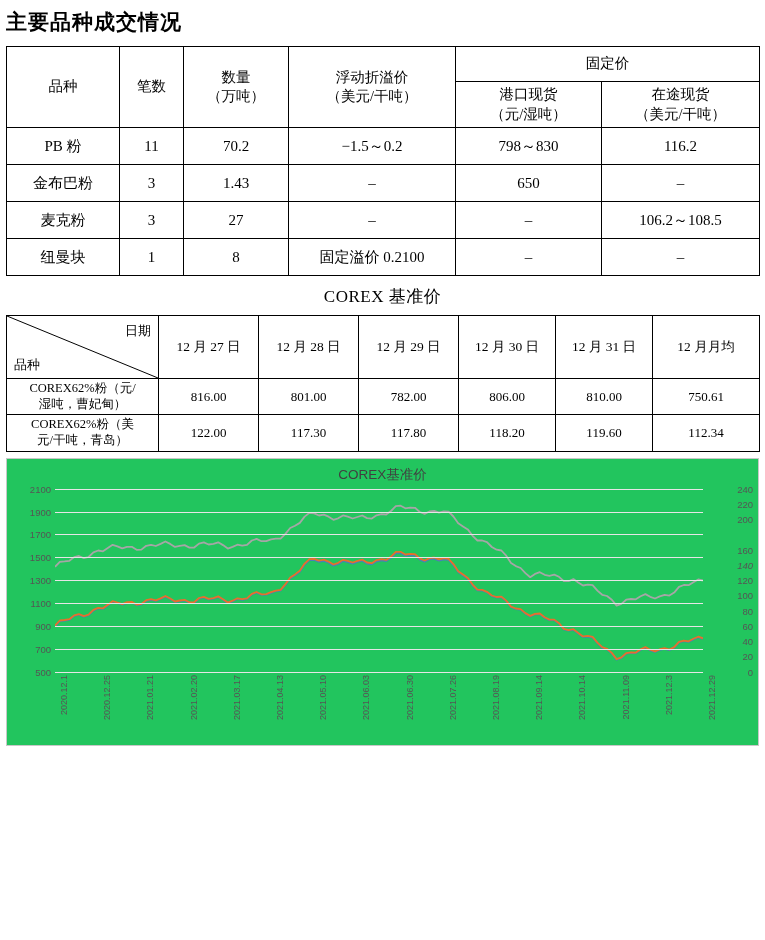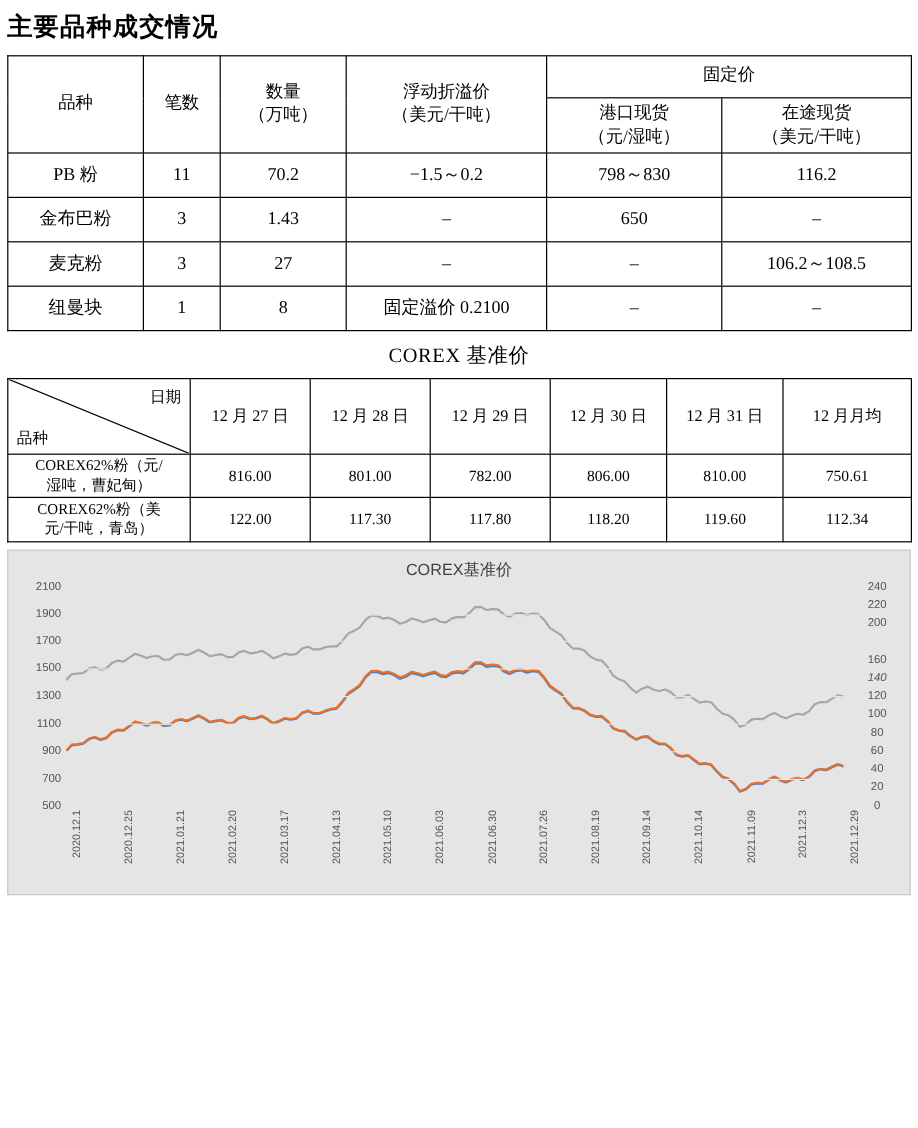--- a/index.html
+++ b/index.html
@@ -102,21 +102,21 @@
     font-size: 13px;
   }
   
   .chart-box {
     position: relative;
     width: 753px;
     height: 288px;
     border: 1px solid #c8c8c8;
     margin-top: 6px;
     box-sizing: border-box;
-    background: #e5e5e5;
+    background: #22c55e;
   }
   .chart-title {
     position: absolute;
     left: 0;
     right: 0;
     top: 7px;
     text-align: center;
     font-size: 13.5px;
     font-family: "Liberation Sans", sans-serif;
     color: #404040;
@@ -146,21 +146,21 @@
   }
   .axis-left { left: 0; }
   .axis-right { left: 698px; }
   .ytick {
     position: absolute;
     width: 100%;
     text-align: right;
     transform: translateY(-50%);
   }
   .axis-right .ytick {
-    text-align: center;
+    text-align: right;
     padding-left: 4px;
   }
   .xlabels {
     position: absolute;
     left: 48px;
     top: 216px;
     width: 648px;
     height: 56px;
   }
   .xtick {

